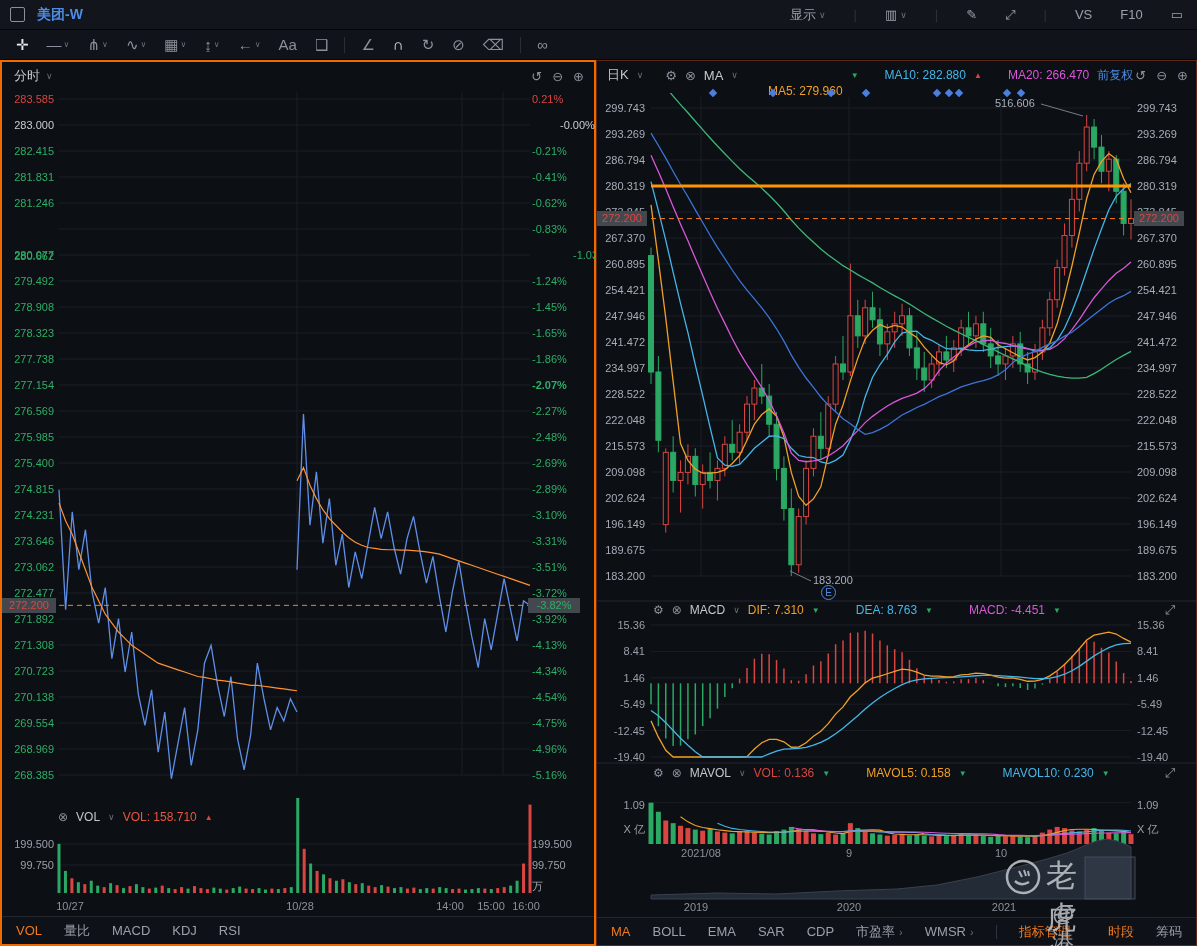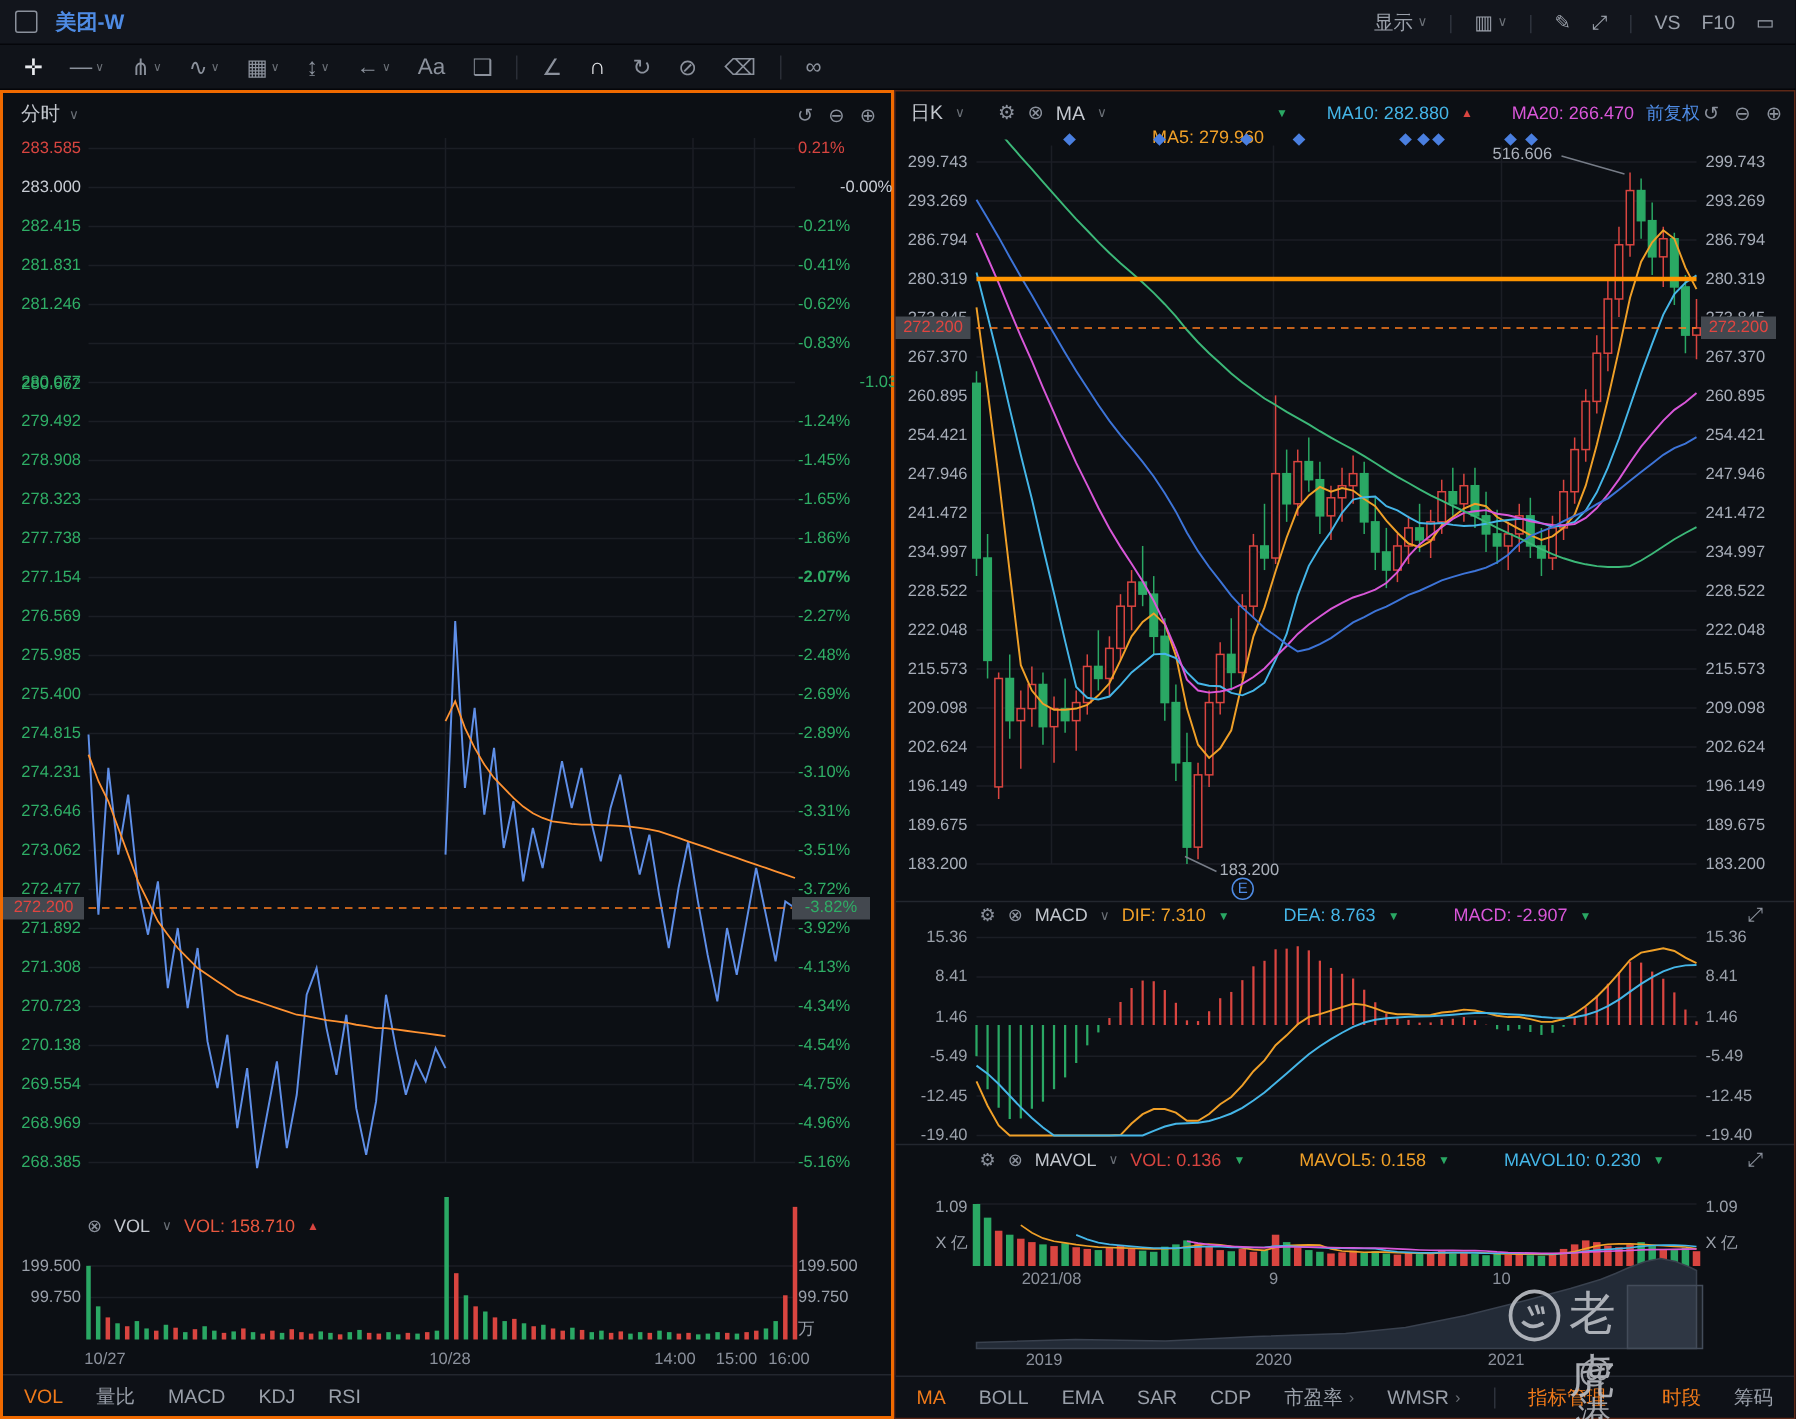--- a/index.html
+++ b/index.html
@@ -3,21 +3,21 @@
 <meta charset="utf-8">
 <style>
   * { margin:0; padding:0; box-sizing:border-box; }
   html,body { width:1197px; height:946px; background:#07090d; overflow:hidden;
     font-family:"Liberation Sans","DejaVu Sans",sans-serif; }
   
   .titlebar { position:absolute; left:0; top:0; width:1197px; height:30px;
     background:#12151c; display:flex; align-items:center; border-bottom:1px solid #05060a; z-index:5;}
   .win-icon { width:15px; height:15px; border:1px solid #8b919c; border-radius:2px; margin-left:10px; }
   .title-text { color:#4e8be4; font-size:14px; margin-left:12px; font-weight:bold; }
-  .tb-right { margin-left:auto; display:flex; align-items:center; gap:14px; padding-right:14px;
+  .tb-right { margin-left:auto; display:flex; align-items:center; gap:28px; padding-right:14px;
     color:#9aa0aa; font-size:13px; }
   .tb-right .sep { color:#2d323c; }
   .tb-item { display:flex; align-items:center; gap:3px; cursor:default; }
   .chev { font-size:9px; color:#6b7077; }
   .toolbar { position:absolute; left:0; top:30px; width:1197px; height:30px; background:#101319;
     display:flex; align-items:center; gap:6px; padding-left:10px; z-index:5;
     border-bottom:1px solid #05060a; color:#8b919c; }
   .tool { display:flex; align-items:center; gap:2px; font-size:15px; padding:2px 6px; }
   .tool.active { color:#e8eaee; }
   .tool .chev { font-size:8px; }
@@ -768,21 +768,21 @@
 
   <div class="ind-header" style="left:56px; top:542px;">
     <span class="c-gray">⚙</span>
     <span class="c-gray">⊗</span>
     <span>MACD</span>
     <span class="chev">∨</span>
     <span class="ind-val c-orange">DIF: 7.310</span>
     <span class="tri c-green">▼</span>
     <span class="ind-val c-cyan" style="margin-left:28px;">DEA: 8.763</span>
     <span class="tri c-green">▼</span>
-    <span class="ind-val c-magenta" style="margin-left:28px;">MACD: -2.907</span>
+    <span class="ind-val c-magenta" style="margin-left:28px;">MACD: -4.451</span>
     <span class="tri c-green">▼</span>
   </div>
   <div class="axis-label c-gray" style="left:568px; top:542px; font-size:13px;">⤢</div>
   <div id="rpMacdL">
       <span class="axis-label" style="left: 2px; top: 558px; color: rgb(154, 160, 170); width: 46px; text-align: right;">15.36</span>
       <span class="axis-label" style="left: 2px; top: 584.4px; color: rgb(154, 160, 170); width: 46px; text-align: right;">8.41</span>
       <span class="axis-label" style="left: 2px; top: 610.8px; color: rgb(154, 160, 170); width: 46px; text-align: right;">1.46</span>
       <span class="axis-label" style="left: 2px; top: 637.2px; color: rgb(154, 160, 170); width: 46px; text-align: right;">-5.49</span>
       <span class="axis-label" style="left: 2px; top: 663.6px; color: rgb(154, 160, 170); width: 46px; text-align: right;">-12.45</span>
       <span class="axis-label" style="left: 2px; top: 690px; color: rgb(154, 160, 170); width: 46px; text-align: right;">-19.40</span>

